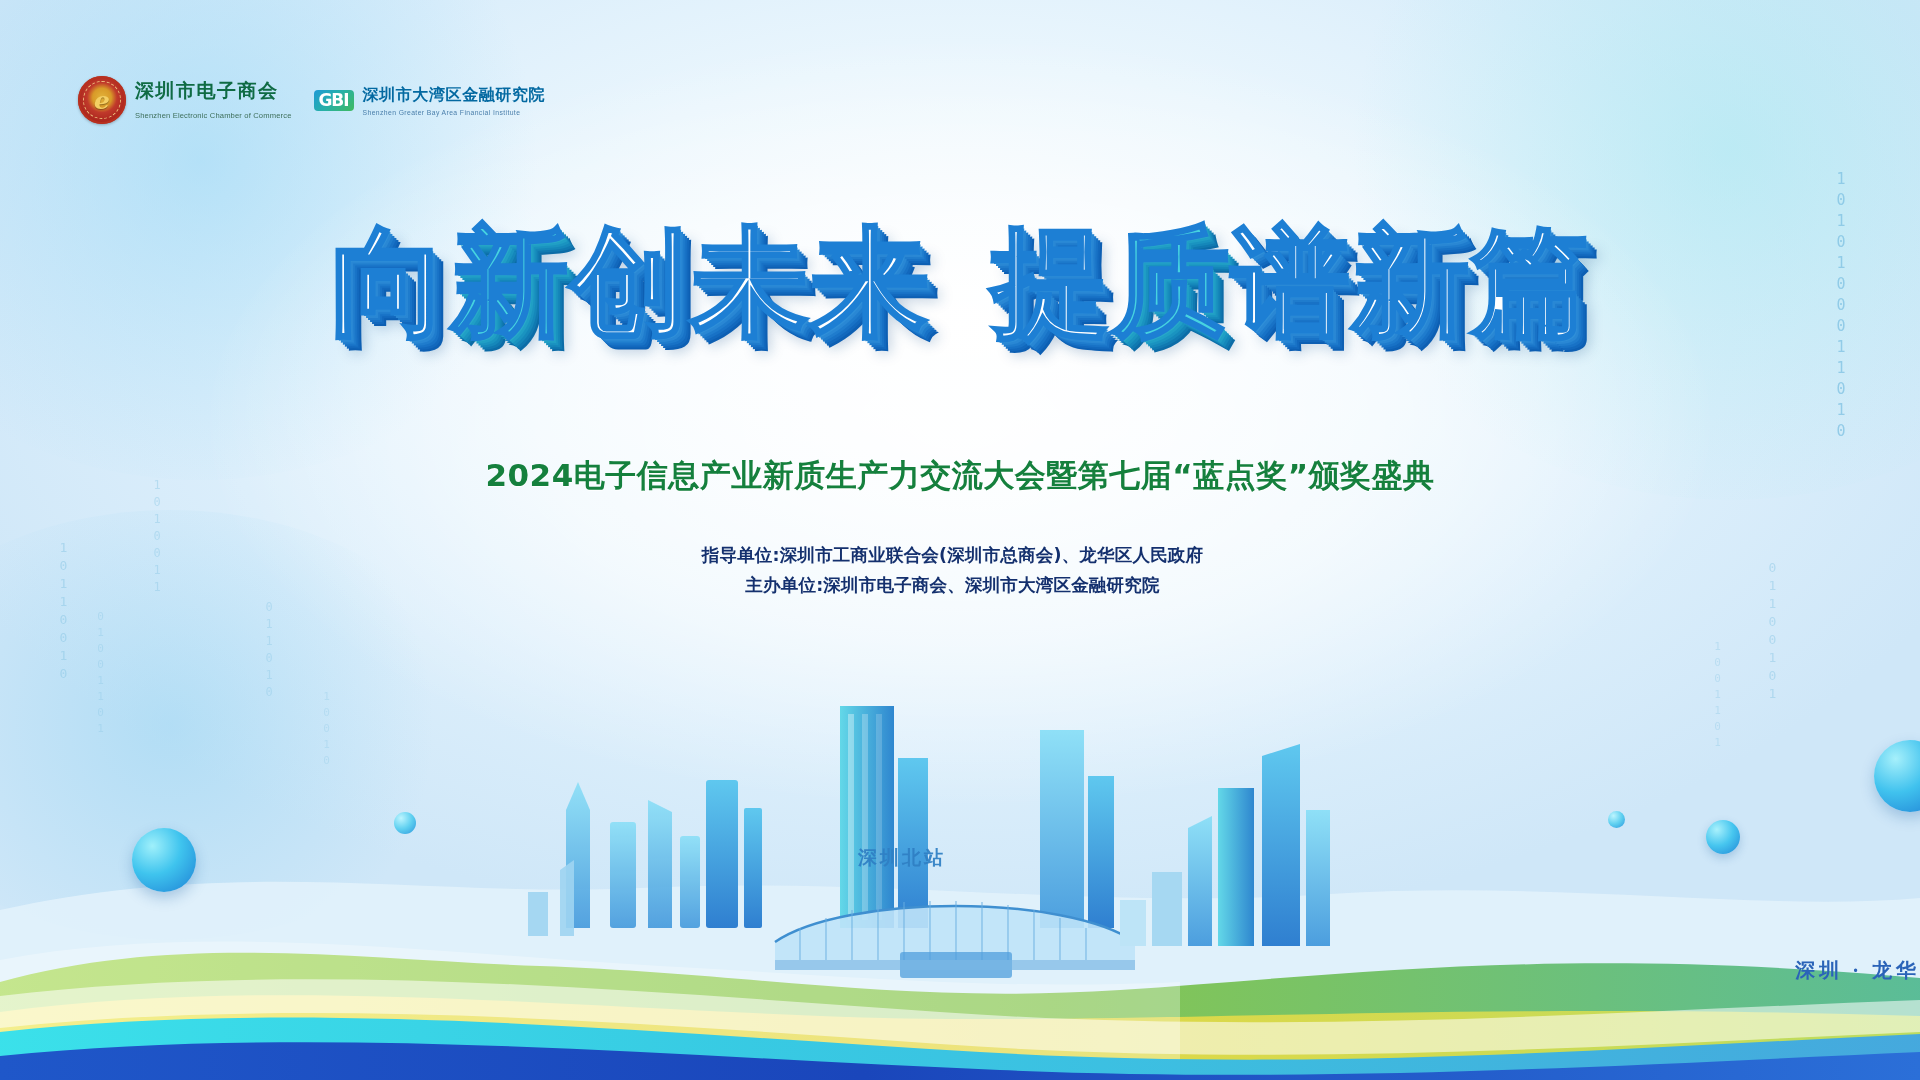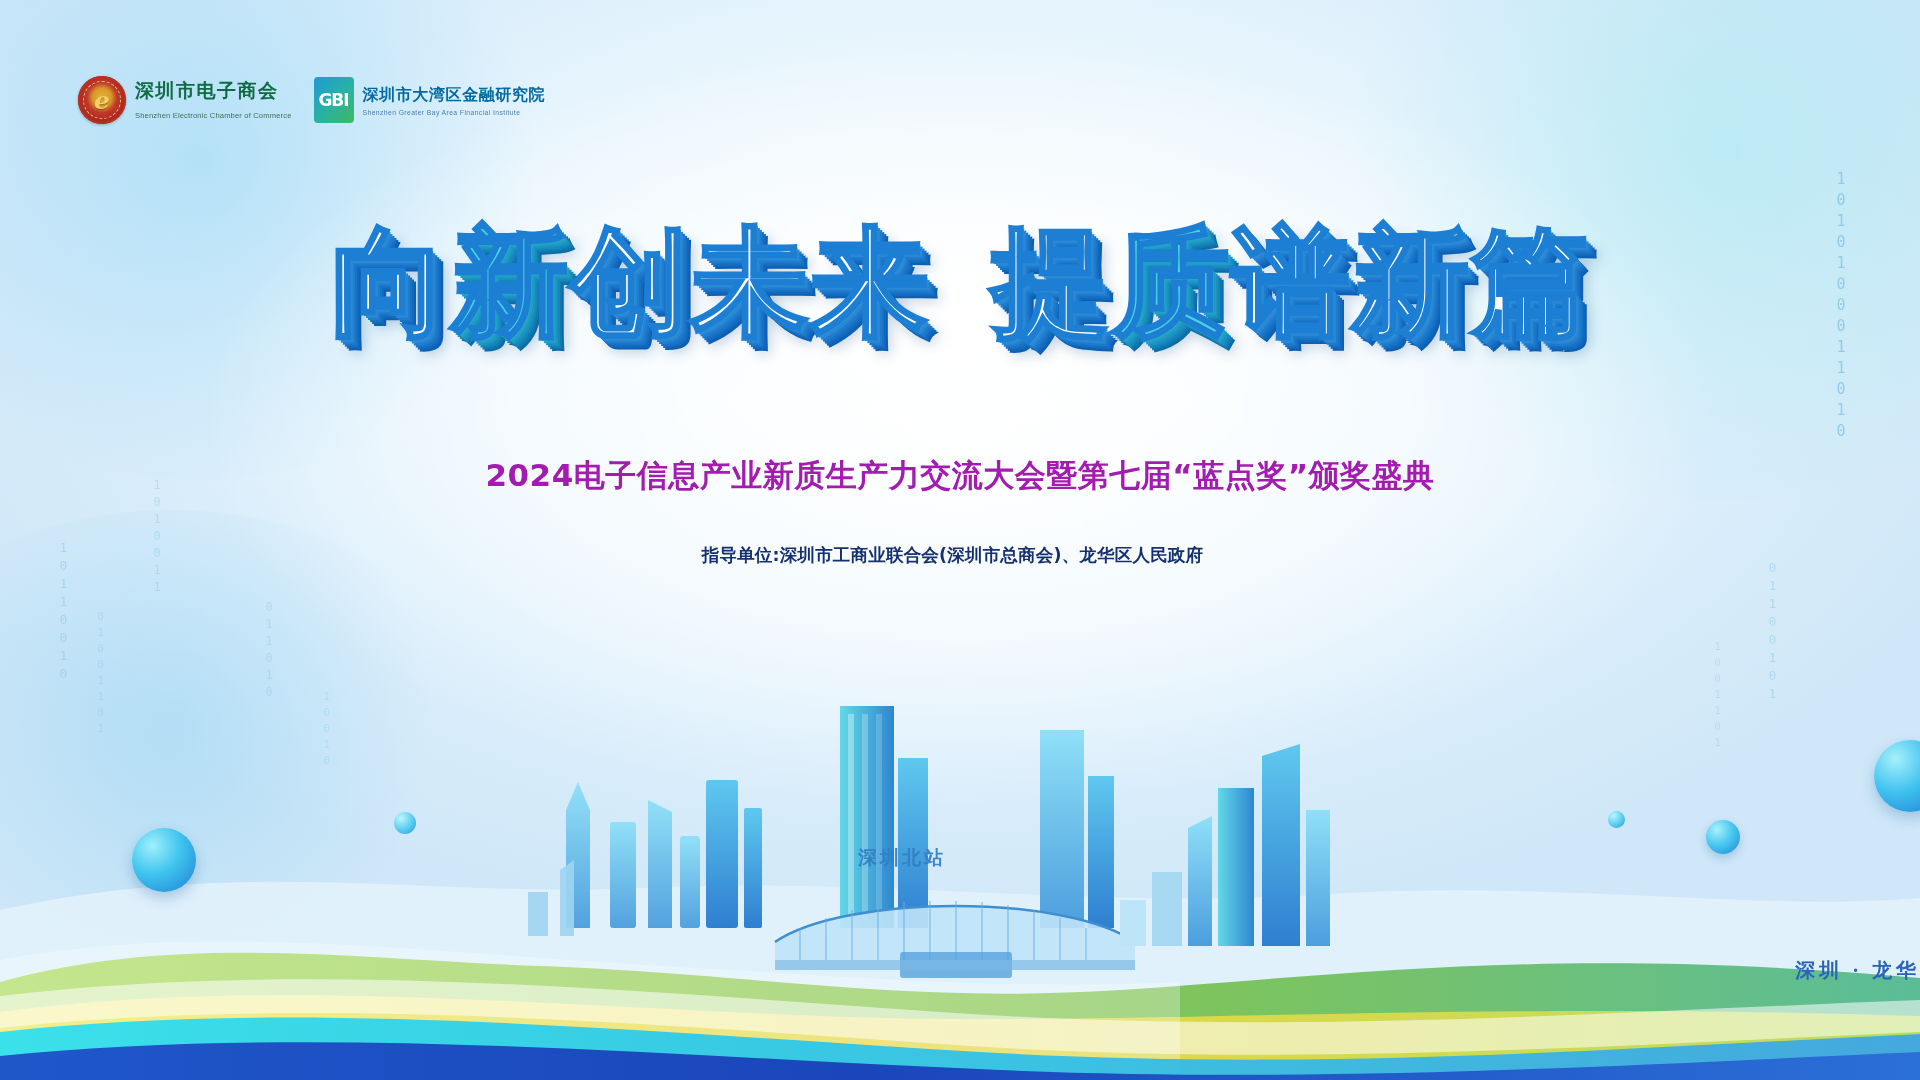--- a/index.html
+++ b/index.html
@@ -44,21 +44,21 @@
     box-shadow:0 0 0 2px #b8301f inset, 0 1px 3px rgba(0,0,0,.28);}
   .seal::before{content:"";position:absolute;inset:5px;border-radius:50%;
     border:1px dashed rgba(247,216,140,.85);}
   .seal-e{position:absolute;inset:0;display:flex;align-items:center;justify-content:center;
     font-family:"DejaVu Serif",serif;font-style:italic;font-weight:bold;font-size:25px;color:#f4cf63;
     text-shadow:0 1px 1px rgba(0,0,0,.35);}
   .logo-texts{display:flex;flex-direction:column;justify-content:flex-end;}
   .logo-cn{font-size:19px;font-weight:bold;color:#0f6b44;letter-spacing:1.5px;line-height:1.15;
     font-family:"DejaVu Sans","Liberation Sans",sans-serif;}
   .logo-en{font-size:7.6px;color:#3d6e59;letter-spacing:.15px;margin-top:9px;white-space:nowrap;}
-  .gbi-mark{width:40px;height:46px;flex:none;border-radius:4px;position:relative;overflow:hidden;
+  .gbi-mark{width:40px;height:21px;flex:none;border-radius:4px;position:relative;overflow:hidden;
     background:linear-gradient(135deg,#1f9ad6 0%,#27b0a8 48%,#3fba5e 100%);}
   .gbi-mark span{position:absolute;inset:0;display:flex;align-items:center;justify-content:center;
     color:#fff;font-weight:bold;font-size:17px;letter-spacing:-1px;font-family:"DejaVu Sans",sans-serif;}
   .logo-cn2{font-size:16px;font-weight:bold;color:#0369a1;letter-spacing:.6px;
     font-family:"DejaVu Sans","Liberation Sans",sans-serif;}
   .logo-en2{font-size:6.8px;color:#4a7fab;letter-spacing:.4px;margin-top:3px;white-space:nowrap;}
 
   
   .headline{position:absolute;left:0;right:0;top:222px;text-align:center;z-index:6;}
   .headline .row{display:inline-flex;align-items:flex-end;gap:0;}
@@ -79,21 +79,21 @@
     text-shadow:
       2px 2px 0 #28a9c9, 4px 4px 0 #209fc5, 6px 6px 0 #1a93c0,
       8px 8px 0 #1587ba, 10px 10px 0 #1079b1, 12px 12px 0 #0c6ca7,
       14px 14px 14px rgba(10,70,130,.28);
   }
   .hgap{display:inline-block;width:52px;}
 
   
   .subtitle{position:absolute;left:0;right:0;top:455px;text-align:center;z-index:6;
     font-family:"DejaVu Sans","Liberation Sans",sans-serif;font-weight:bold;
-    font-size:31px;letter-spacing:.5px;color:#a21caf;
+    font-size:31px;letter-spacing:.5px;color:#15803d;
     text-shadow:0 1px 0 rgba(255,255,255,.9);}
 
   
   .orgs{position:absolute;left:0;right:15px;top:540px;text-align:center;z-index:6;}
   .orgline{font-family:"DejaVu Sans","Liberation Sans",sans-serif;font-weight:bold;
     font-size:17.5px;color:#14306e;letter-spacing:.2px;line-height:30px;white-space:nowrap;}
 
   
   .scene{position:absolute;left:0;bottom:0;width:1920px;height:420px;z-index:2;}
   .label-station{position:absolute;left:858px;top:845px;z-index:5;
@@ -172,20 +172,21 @@
       <span class="hc">谱</span>
       <span class="hc">新</span>
       <span class="hc">篇</span>
     </span>
 </div>
 
 <div class="subtitle">2024电子信息产业新质生产力交流大会暨第七届“蓝点奖”颁奖盛典</div>
 
 <div class="orgs">
   <div class="orgline">指导单位:深圳市工商业联合会(深圳市总商会)、龙华区人民政府</div>
+  <div class="orgline">主办单位:深圳市电子商会、深圳市大湾区金融研究院</div>
 </div>
 
 <svg class="scene" viewBox="0 0 1920 420" preserveAspectRatio="none">
   <defs>
     <linearGradient id="gTower" x1="0" y1="0" x2="0" y2="1">
       <stop offset="0%" stop-color="#5fc8ef"></stop>
         <stop offset="100%" stop-color="#2f7fd0"></stop>
     </linearGradient>
     <linearGradient id="gTowerL" x1="0" y1="0" x2="0" y2="1">
       <stop offset="0%" stop-color="#8fe0f7"></stop>

